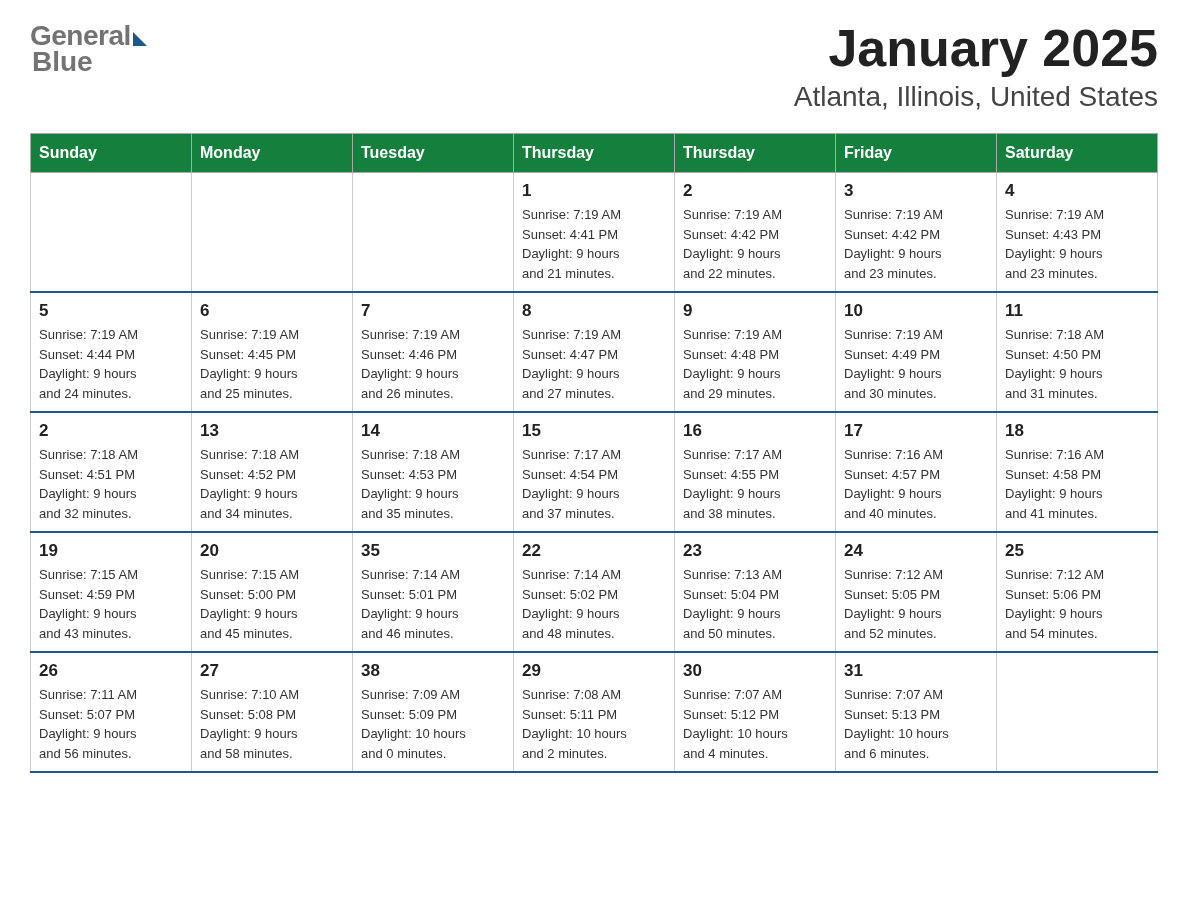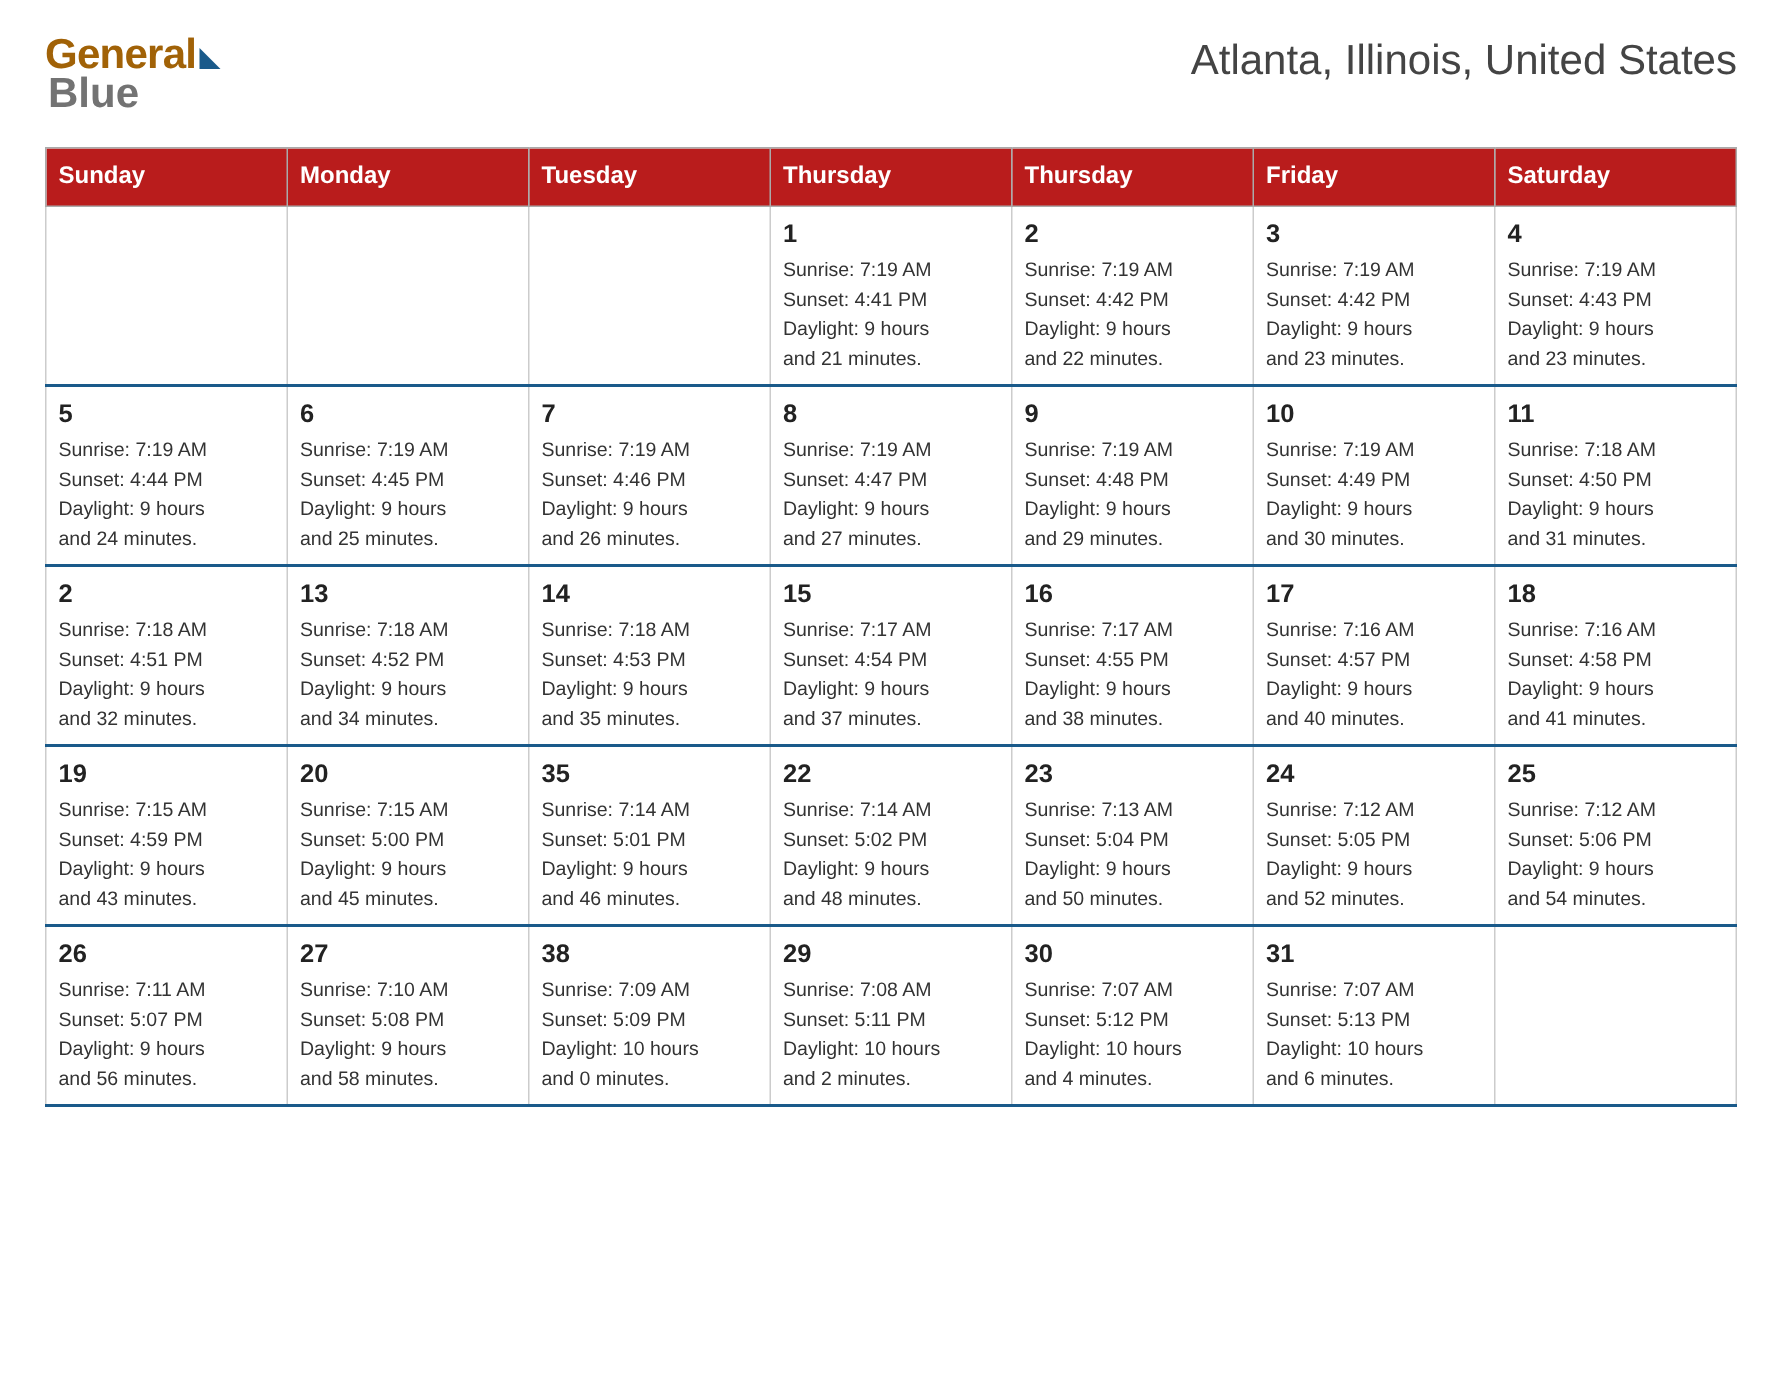--- a/index.html
+++ b/index.html
@@ -21,21 +21,21 @@
       flex-direction: column;
       align-items: flex-start;
     }
     .logo-top {
       display: flex;
       align-items: center;
     }
     .logo-general {
       font-size: 28px;
       font-weight: bold;
-      color: #a16207;
+      color: #737373;
       letter-spacing: -0.5px;
     }
     .logo-arrow {
       width: 0;
       height: 0;
       border-left: 14px solid #1a5a8a;
       border-top: 14px solid transparent;
       border-bottom: 0px solid transparent;
       margin-left: 2px;
       margin-top: 6px;
@@ -60,21 +60,21 @@
       font-size: 28px;
       color: #444;
       margin-top: 4px;
     }
     .calendar {
       width: 100%;
       border-collapse: collapse;
       border: 1px solid #aaa;
     }
     .calendar thead tr th {
-      background-color: #b91c1c;
+      background-color: #15803d;
       color: #fff;
       font-size: 16px;
       font-weight: bold;
       padding: 10px 8px;
       text-align: left;
       border: 1px solid #aaa;
     }
     .calendar tbody tr td {
       vertical-align: top;
       padding: 8px;
@@ -108,20 +108,21 @@
 
 <div class="header">
   <div class="logo">
     <div class="logo-top">
       <span class="logo-general">General</span>
       <div class="logo-arrow"></div>
     </div>
     <span class="logo-blue">Blue</span>
   </div>
   <div class="title-section">
+    <div class="calendar-title">January 2025</div>
     <div class="calendar-subtitle">Atlanta, Illinois, United States</div>
   </div>
 </div>
 
 <table class="calendar">
   <thead>
     <tr>
     <th>Sunday</th>
         <th>Monday</th>
         <th>Tuesday</th>

